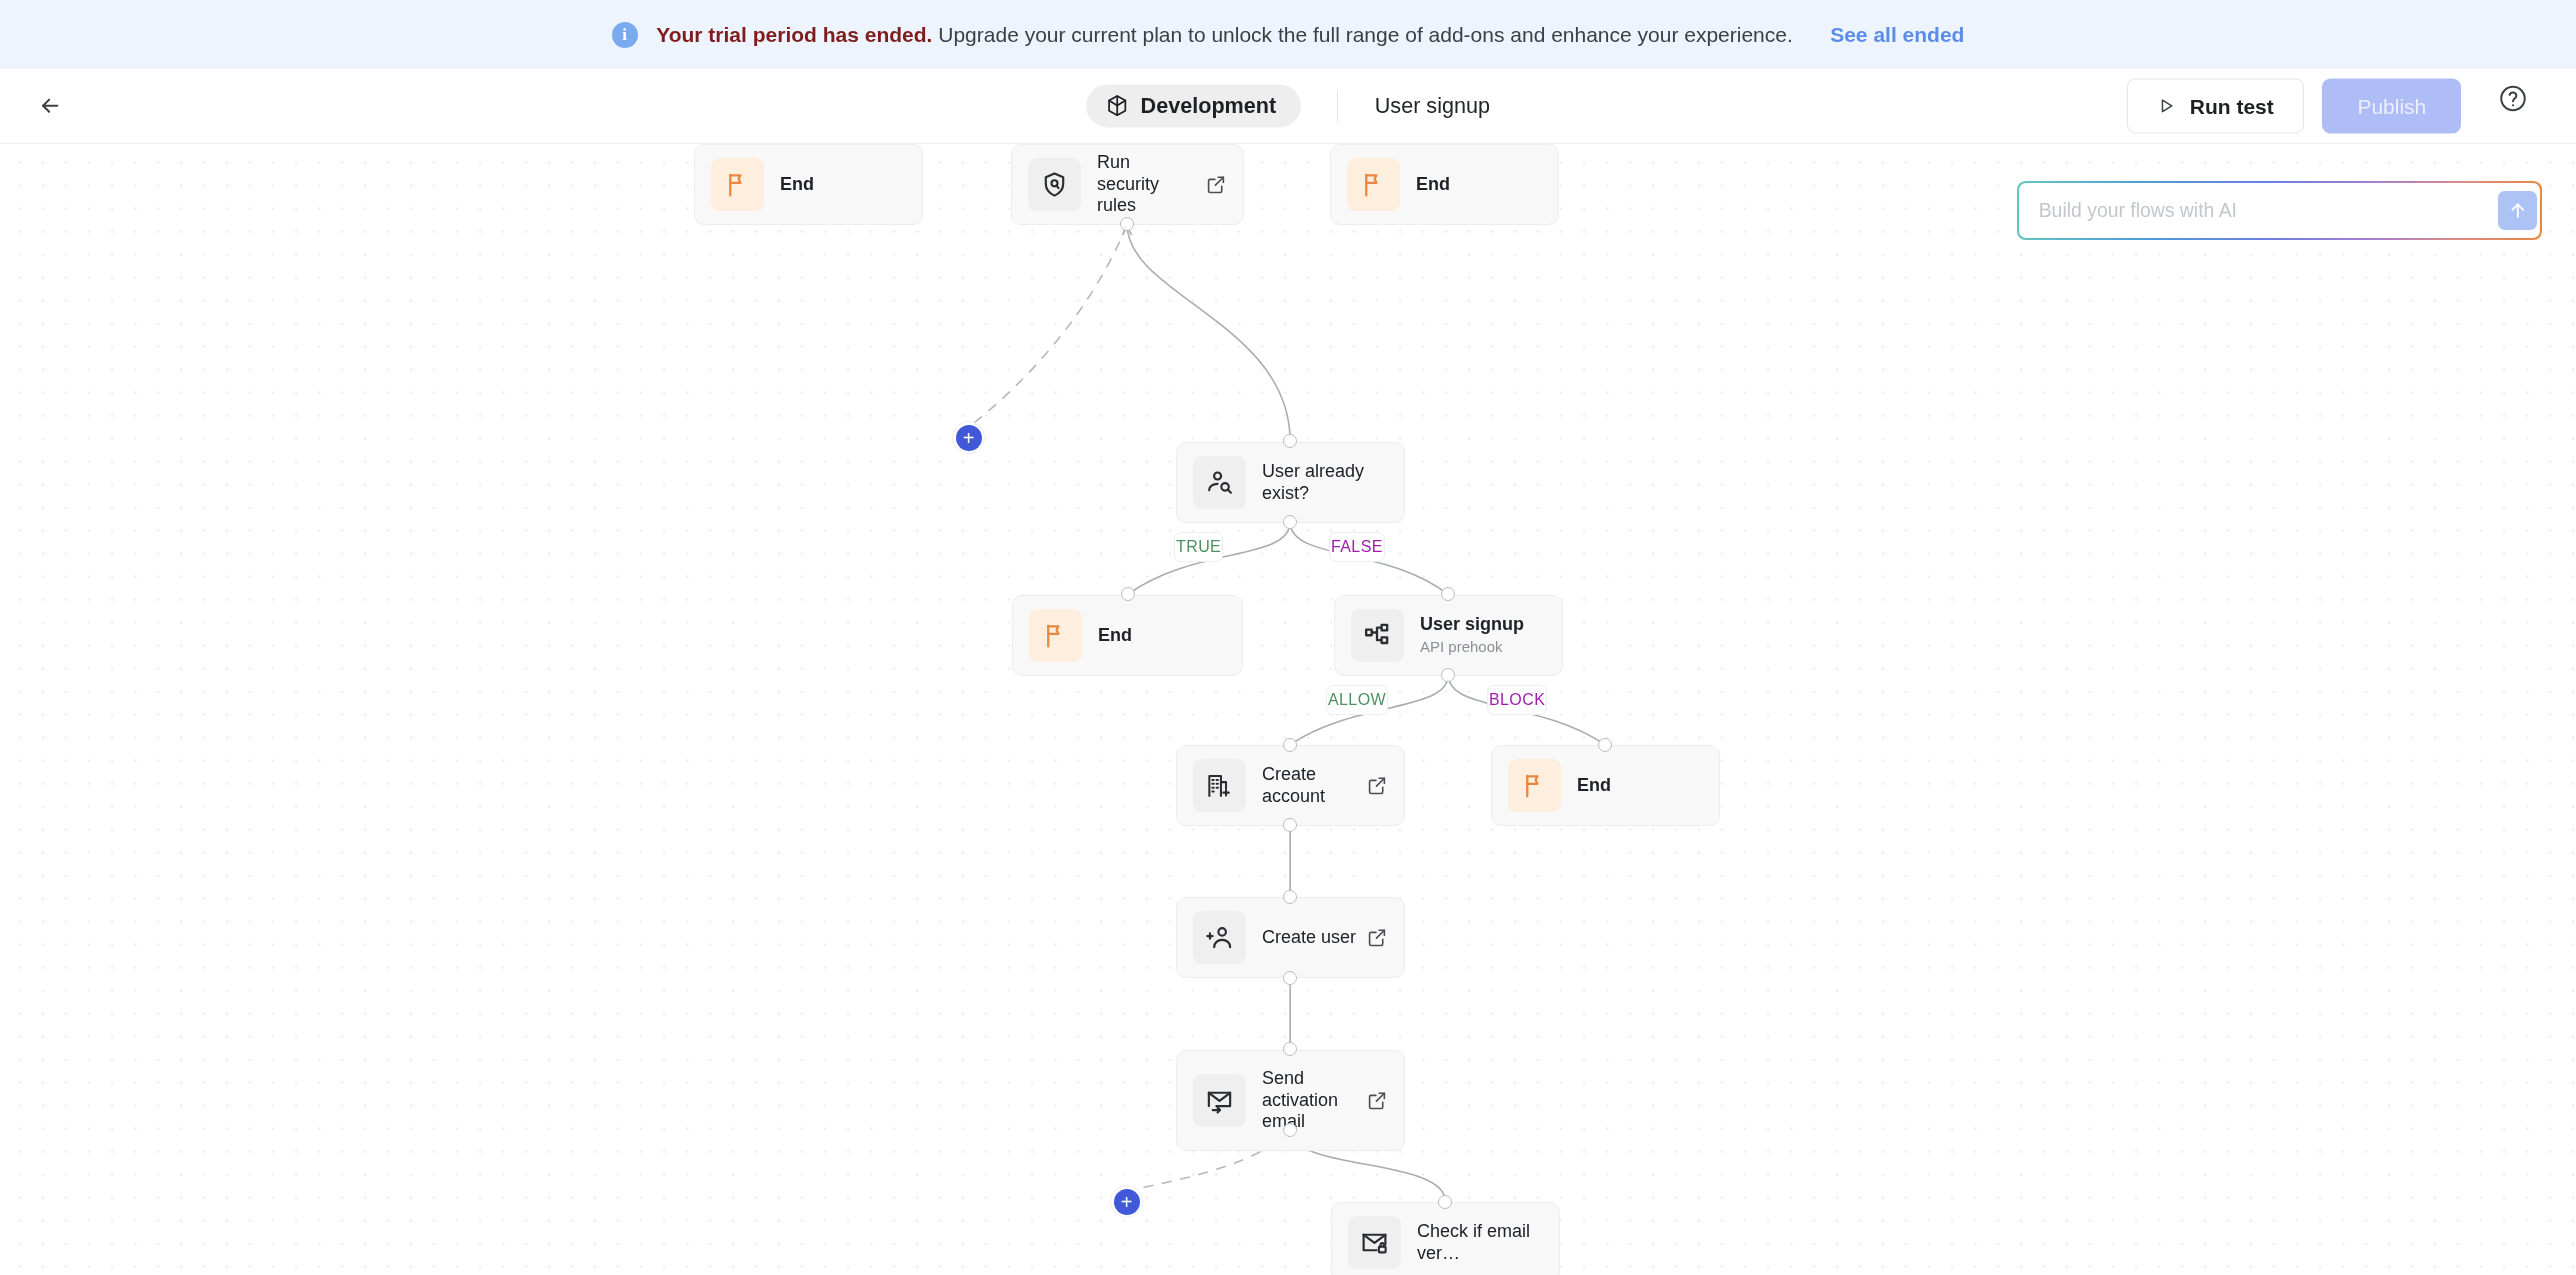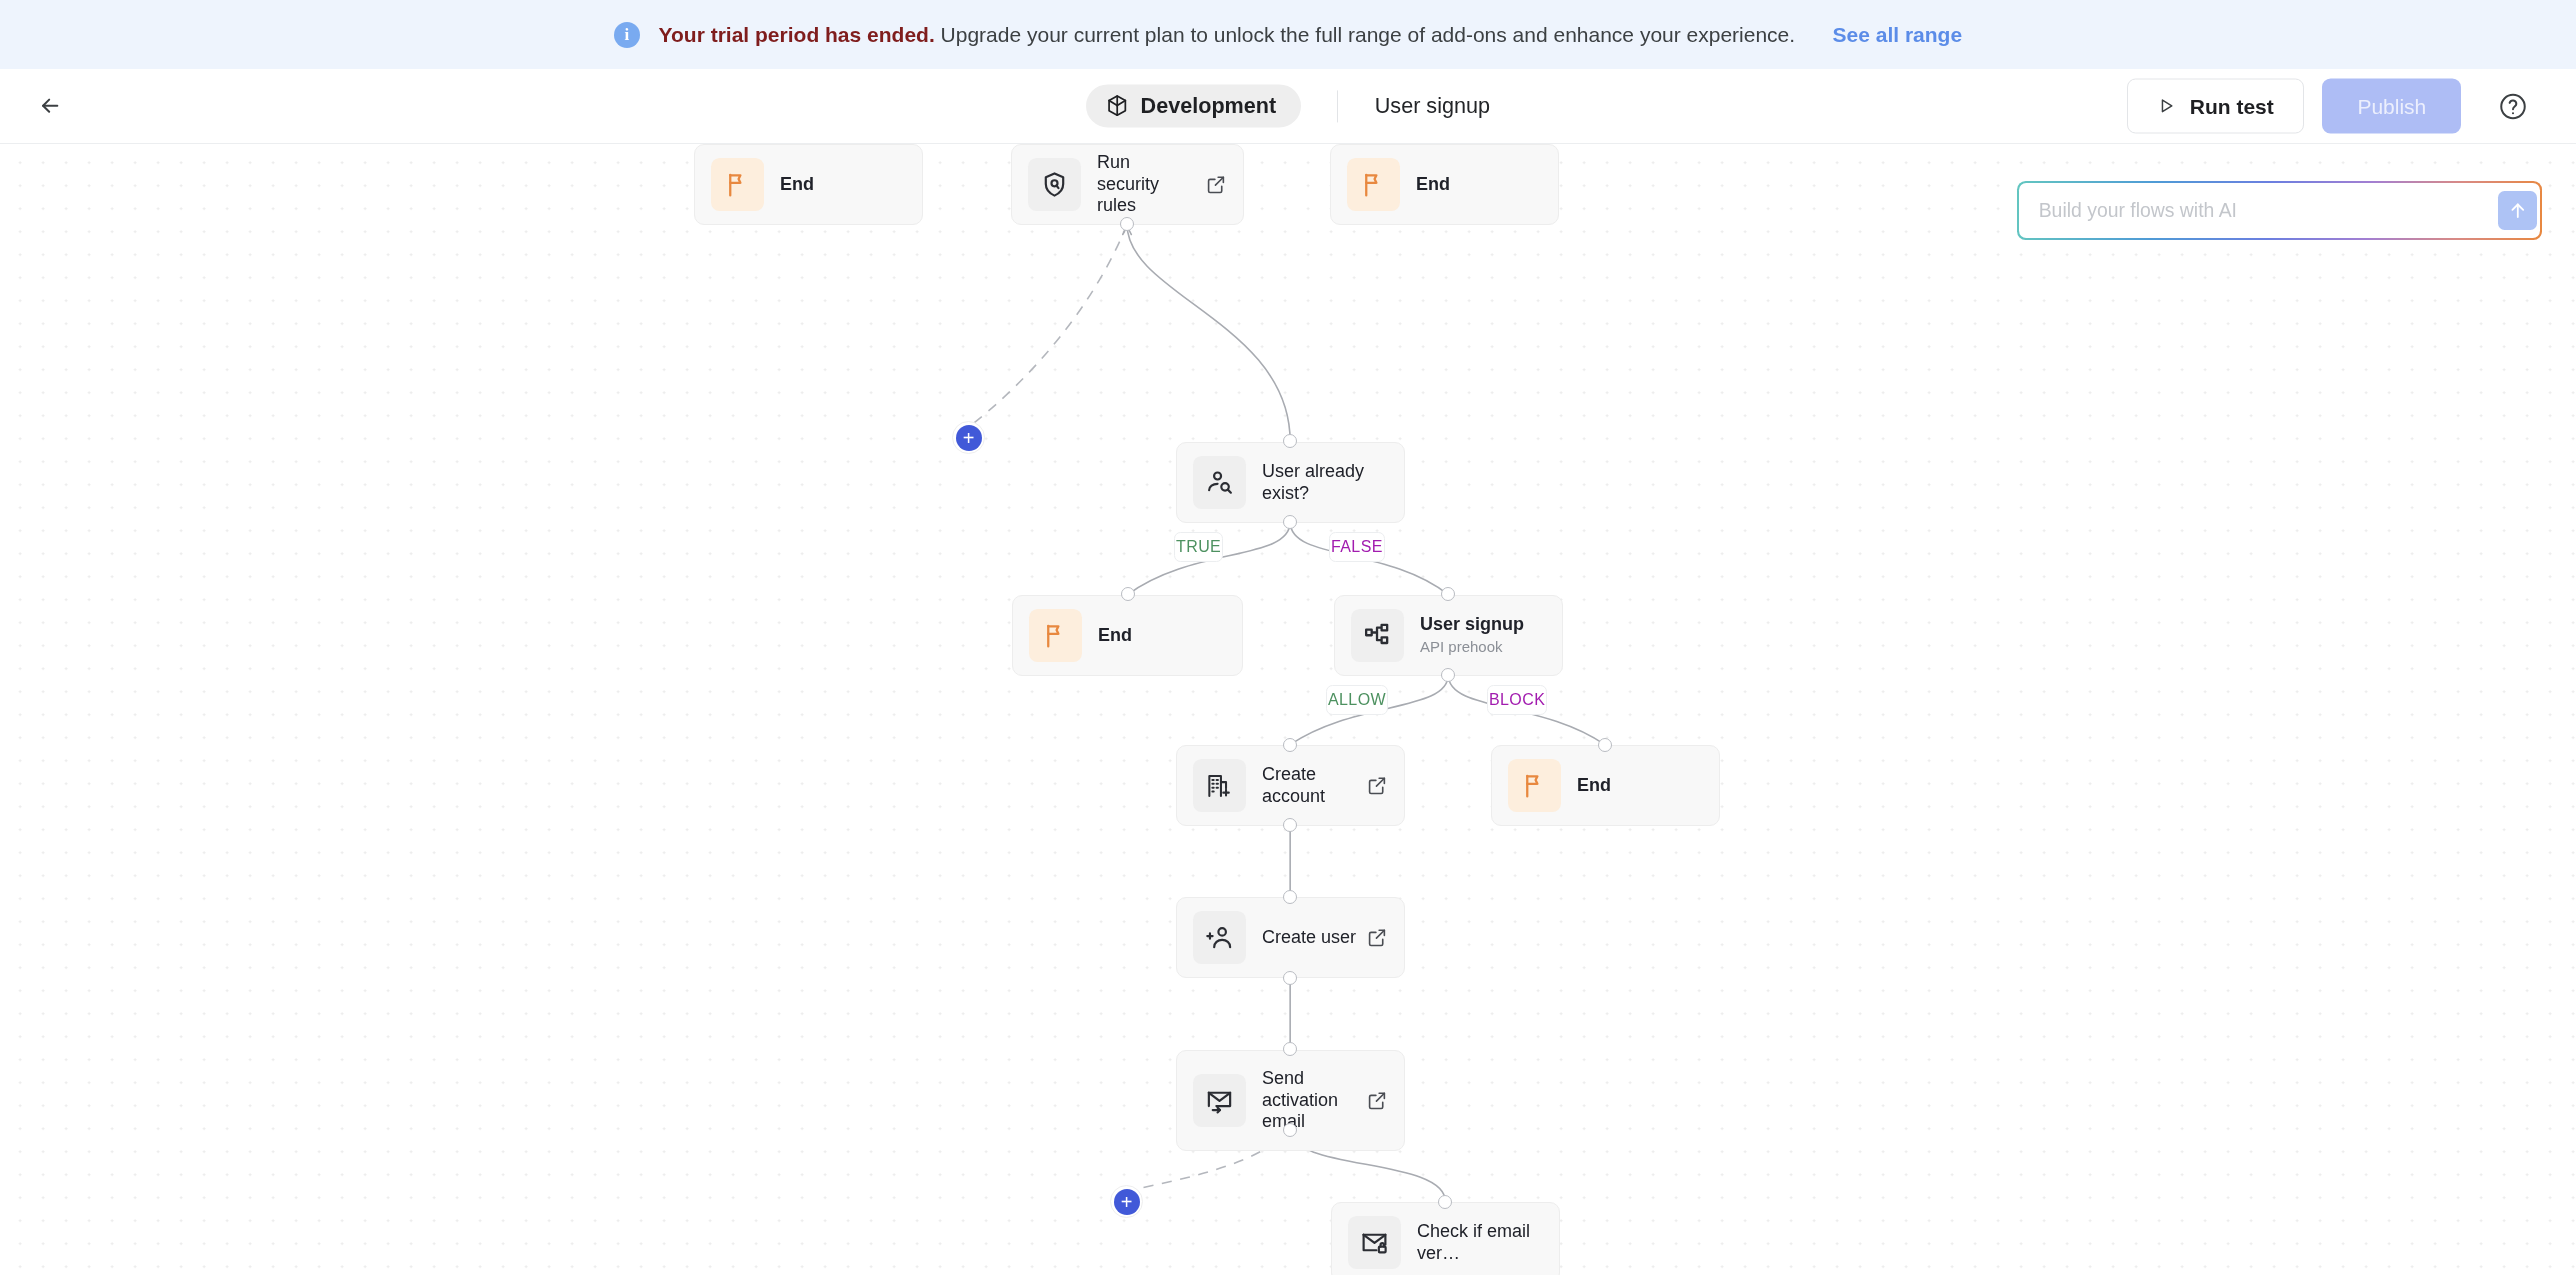--- a/index.html
+++ b/index.html
@@ -53,21 +53,21 @@
     background: #eeeeee; border-radius: 718px;
     padding: 8.6px 24.4px 8.6px 18.7px;
     cursor: pointer;
   }
   .env-pill .label { font-size: 21.6px; font-weight: bold; color: #1f2023; white-space: nowrap; }
   .hdr-divider { width: 1.4px; height: 32px; background: #e2e4e7; margin: 0 24.4px; }
   .flow-title { font-size: 21.6px; color: #232528; white-space: nowrap; }
 
   .header-right {
     position: absolute; right: 43px; top: 50%; transform: translateY(-50%);
-    display: flex; align-items: center; gap: 18.7px;
+    display: flex; align-items: flex-start; gap: 18.7px;
   }
   .btn-runtest {
     display: flex; align-items: center; gap: 14.4px;
     height: 55px; padding: 0 29px;
     border: 1.2px solid #e3e5e8; border-radius: 8.6px;
     background: #ffffff; cursor: pointer;
   }
   .btn-runtest .label { font-size: 21px; font-weight: bold; color: #1f2023; white-space: nowrap; }
   .btn-publish {
     height: 55px; padding: 0 35px;
@@ -179,21 +179,21 @@
 </style>
 </head>
 <body>
 
 <div id="app">
 
   <div class="banner">
     <div class="banner-inner">
       <div class="info-icon">i</div>
       <div class="banner-text"><b>Your trial period has ended.</b><span> Upgrade your current plan to unlock the full range of add-ons and enhance your experience.</span></div>
-      <a class="banner-link" href="#">See all range</a>
+      <a class="banner-link" href="#">See all ended</a>
     </div>
   </div>
 
   <div class="header">
     <div class="back-btn">
       <svg width="24.4" height="24.4" viewBox="0 0 24 24" fill="none" stroke="#3c4043" stroke-width="2" stroke-linecap="round" stroke-linejoin="round">
         <path d="M19 12H5"></path>
           <path d="M11 18l-6-6 6-6"></path>
       </svg>
     </div>

